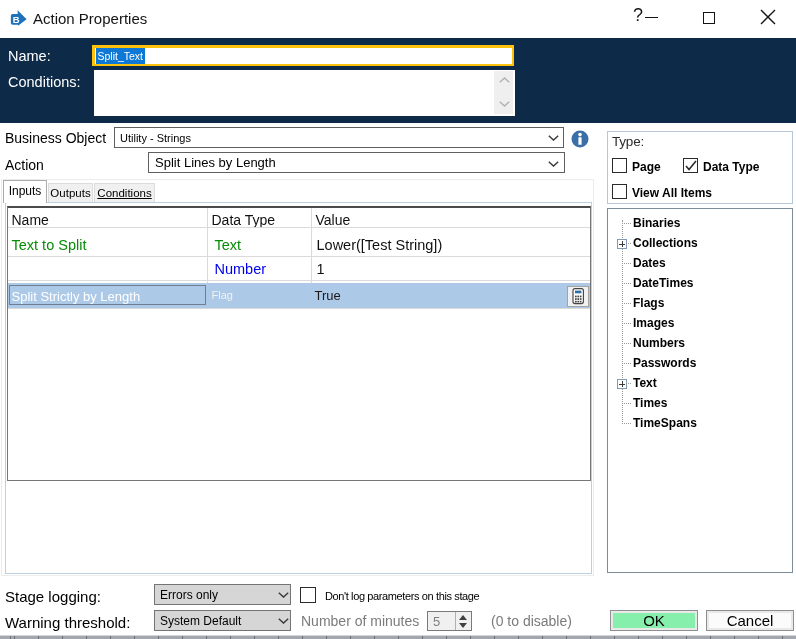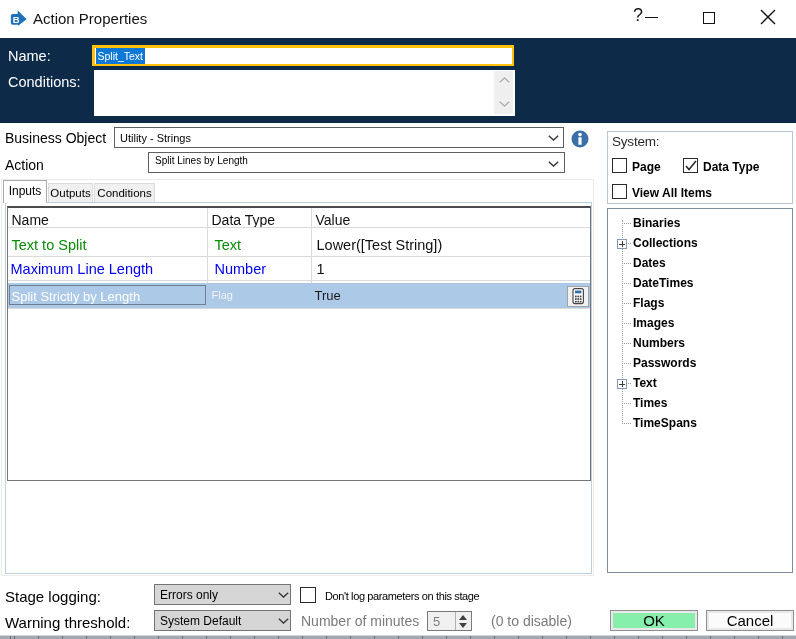--- a/index.html
+++ b/index.html
@@ -54,27 +54,27 @@
     <polyline points="0.8,0.8 5.5,5.1 10.2,0.8" fill="none" stroke="#3a3a3a" stroke-width="1.4"></polyline>
   </svg>
 <svg class="abs" style="left:571px;top:130px" width="18" height="18" viewBox="0 0 18 18">
     <circle cx="9" cy="9" r="8.5" fill="#3a6fa8"></circle>
     <circle cx="9" cy="4.6" r="1.8" fill="#fff"></circle>
     <rect x="7.4" y="7.2" width="3.2" height="7.6" rx="0.4" fill="#fff"></rect>
   </svg>
 
 <div class="abs lbl" style="left:5px;top:157px;">Action</div>
 <div class="combo" style="left:148px;top:152px;width:417px;height:21px;"></div>
-<div class="abs" style="left:155px;top:155px;font-size:10px;color:#000;">Split Lines by Length</div>
+<div class="abs" style="left:155px;top:155px;font-size:13px;color:#000;">Split Lines by Length</div>
 <svg class="abs" style="left:548px;top:161px" width="11" height="6" viewBox="0 0 11 6">
     <polyline points="0.8,0.8 5.5,5.1 10.2,0.8" fill="none" stroke="#3a3a3a" stroke-width="1.4"></polyline>
   </svg>
 
 <div class="abs" style="left:48px;top:183px;width:45px;height:20px;background:#f0f0f0;border:1px solid #dcdcdc;box-sizing:border-box;font-size:11.5px;text-align:center;line-height:19px;">Outputs</div>
-<div class="abs" style="left:94px;top:183px;width:61px;height:20px;background:#f0f0f0;border:1px solid #dcdcdc;box-sizing:border-box;font-size:11.5px;text-align:center;line-height:19px;">Conditions</div>
+<div class="abs" style="left:94px;top:183px;width:61px;height:20px;background:#f0f0f0;border:1px solid #dcdcdc;box-sizing:border-box;font-size:11.5px;text-align:center;line-height:19px;text-decoration:underline;">Conditions</div>
 <div class="abs" style="left:3px;top:180px;width:44px;height:23px;background:#fff;border:1px solid #ababab;border-bottom:none;box-sizing:border-box;font-size:12px;text-align:center;line-height:21px;z-index:3;">Inputs</div>
 
 <div class="abs" style="left:1px;top:179px;width:593px;height:397px;border:1px solid #ececec;box-sizing:border-box;z-index:0;"></div>
 <div class="abs" style="left:5px;top:202px;width:587px;height:372px;border:1px solid #bdd0e2;box-sizing:border-box;background:#fff;z-index:1;"></div>
 <div class="abs" style="left:6.5px;top:206px;width:584px;height:275px;border:1px solid #767676;border-top:2px solid #4b4b4b;box-sizing:border-box;background:#fff;z-index:2;">
 
   <div class="abs" style="left:4px;top:4px;font-size:14px;color:#111;">Name</div>
   <div class="abs" style="left:204px;top:4px;font-size:14px;color:#111;">Data Type</div>
   <div class="abs" style="left:308px;top:4px;font-size:14px;color:#111;">Value</div>
 
@@ -82,21 +82,20 @@
   <div class="abs" style="left:0px;top:48px;width:582px;height:1px;background:#dadada;"></div>
   <div class="abs" style="left:0px;top:72px;width:582px;height:1px;background:#dadada;"></div>
   <div class="abs" style="left:0px;top:100px;width:582px;height:1px;background:#dadada;"></div>
   <div class="abs" style="left:199px;top:0px;width:1px;height:100px;background:#dadada;"></div>
   <div class="abs" style="left:303px;top:0px;width:1px;height:100px;background:#dadada;"></div>
 
   <div class="abs" style="left:4px;top:29px;font-size:14.5px;color:#068c06;">Text to Split</div>
   <div class="abs" style="left:207px;top:29px;font-size:14.5px;color:#068c06;">Text</div>
   <div class="abs" style="left:309px;top:29px;font-size:14.5px;color:#111;">Lower([Test String])</div>
 
-  <div class="abs" style="left:3px;top:53px;font-size:14.5px;color:#0000f0;">Maximum Line Length</div>
   <div class="abs" style="left:207px;top:53px;font-size:14.5px;color:#0000f0;">Number</div>
   <div class="abs" style="left:309px;top:53px;font-size:14.5px;color:#111;">1</div>
 
   <div class="abs" style="left:0px;top:75px;width:582px;height:25px;background:#adc9e8;">
     <div class="abs" style="left:1px;top:2px;width:197px;height:20px;border:1.2px solid #6f7f91;box-sizing:border-box;"></div>
     <div class="abs" style="left:4px;top:6px;font-size:13px;color:#fff;">Split Strictly by Length</div>
     <div class="abs" style="left:204px;top:6px;font-size:11px;color:#f2f2f2;">Flag</div>
     <div class="abs" style="left:307px;top:5px;font-size:13px;color:#1a1a1a;">True</div>
 
     <div class="abs" style="left:559px;top:3px;width:22px;height:21px;background:#f1f1f1;border:1px solid #a3a3a3;box-sizing:border-box;">
@@ -113,21 +112,21 @@
           <rect x="7" y="13.8" width="1.7" height="1.7"></rect>
             <rect x="9.4" y="13.8" width="1.7" height="1.7"></rect>
             <rect x="11.8" y="13.8" width="1.7" height="1.7"></rect>
         </g>
       </svg>
     </div>
   </div>
 </div>
 
 <div class="abs" style="left:607px;top:131px;width:186px;height:73px;border:1px solid #b5c7d8;box-sizing:border-box;"></div>
-<div class="abs" style="left:612px;top:134px;font-size:13.5px;letter-spacing:-0.2px;color:#2b2b2b;">System:</div>
+<div class="abs" style="left:612px;top:134px;font-size:13.5px;letter-spacing:-0.2px;color:#2b2b2b;">Type:</div>
 <div class="cb" style="left:612px;top:158px;"></div>
 <div class="cblbl" style="left:632px;top:160px;">Page</div>
 <div class="cb" style="left:683px;top:158px;"></div>
 <svg class="abs" style="left:684px;top:159px;" width="14" height="13" viewBox="0 0 14 13">
   <path d="M2,7 L5,10.5 L12,2" stroke="#2b2b2b" stroke-width="1.6" fill="none"></path>
 </svg>
 <div class="cblbl" style="left:703px;top:160px;">Data Type</div>
 <div class="cb" style="left:612px;top:184px;"></div>
 <div class="cblbl" style="left:632px;top:186px;">View All Items</div>
 

